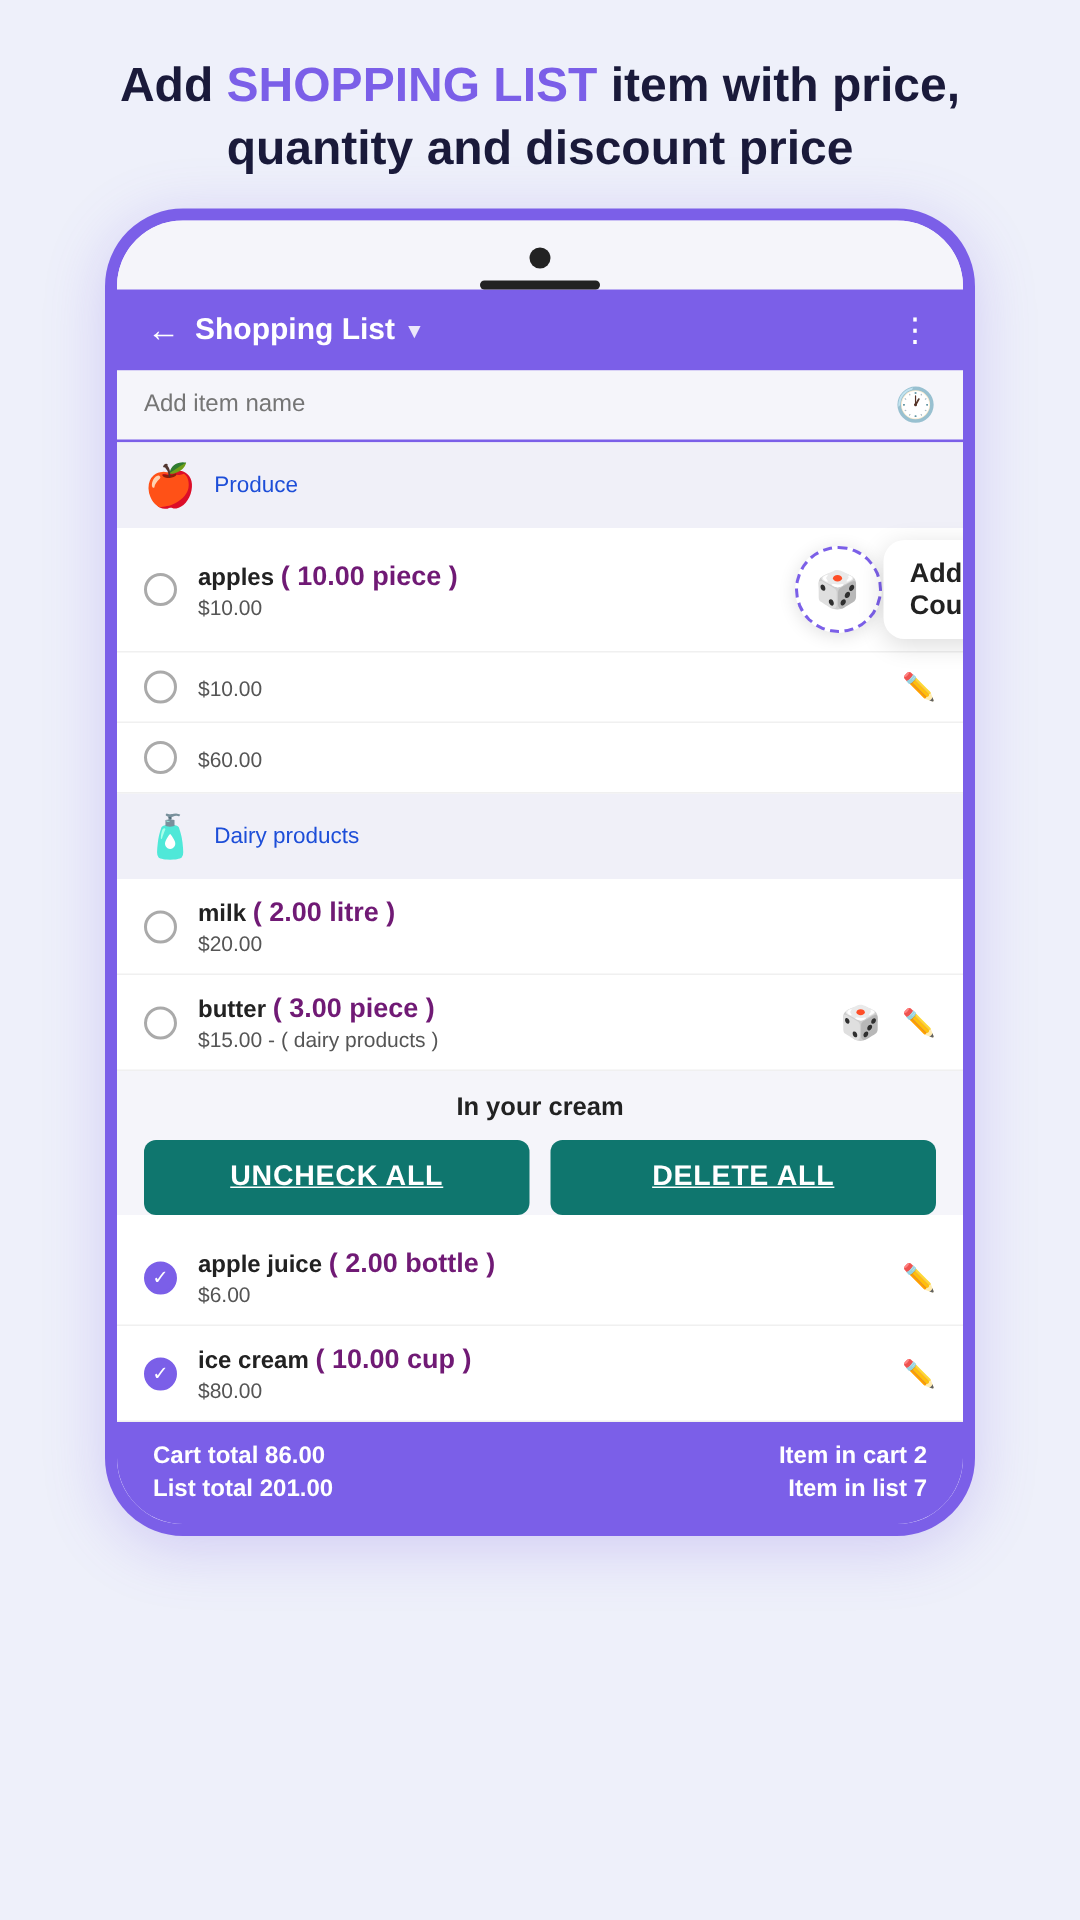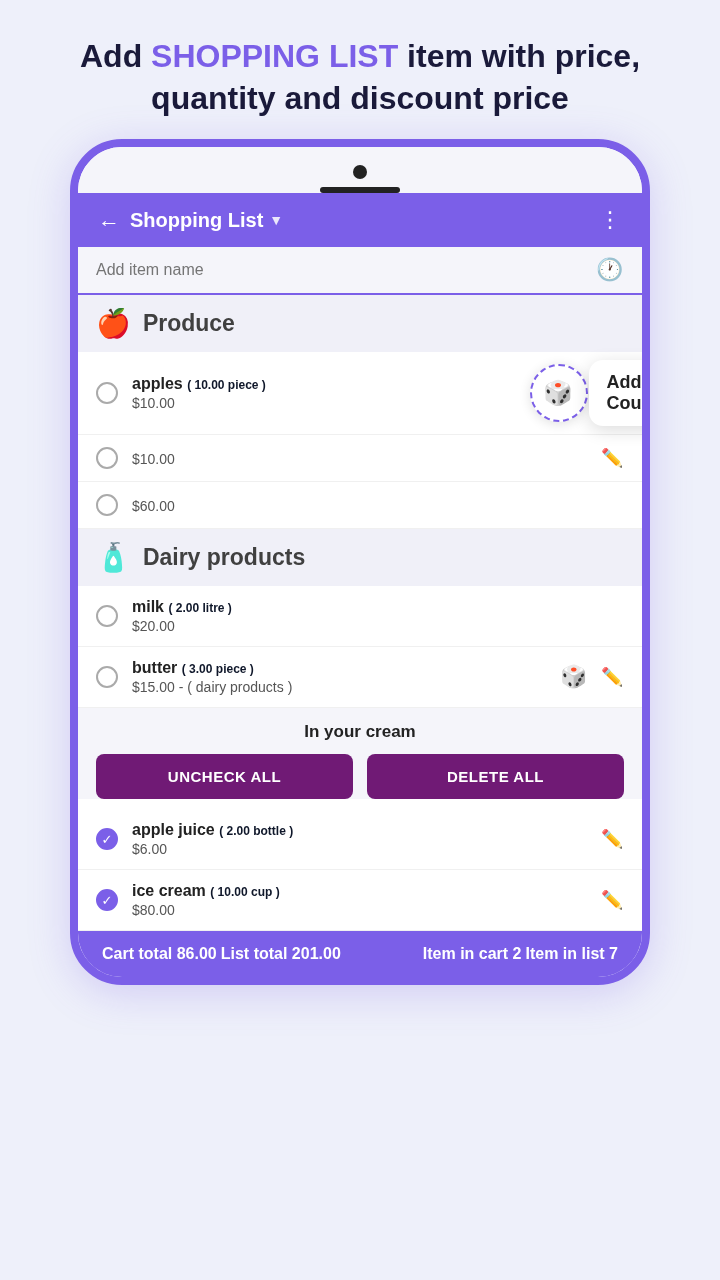--- a/index.html
+++ b/index.html
@@ -122,23 +122,23 @@
       background: #f0f0f8;
       display: flex;
       align-items: center;
       padding: 12px 18px;
       gap: 12px;
     }
     .section-icon {
       font-size: 28px;
     }
     .section-title {
-      font-size: 23px;
-      font-weight: 700;
-      color: #404040;
+      font-size: 15px;
+      font-weight: 400;
+      color: #1d4ed8;
     }
 
     
     .list-item {
       display: flex;
       align-items: center;
       padding: 12px 18px;
       border-bottom: 1px solid #f0f0f0;
       gap: 14px;
       position: relative;
@@ -161,22 +161,22 @@
     }
     .item-info {
       flex: 1;
     }
     .item-name {
       font-size: 16px;
       font-weight: 600;
       color: #222;
     }
     .item-meta {
-      font-size: 12px;
-      color: #0f172a;
+      font-size: 18px;
+      color: #701a75;
       margin-top: 12px;
     }
     .item-price {
       font-size: 14px;
       color: #555;
       margin-top: 2px;
     }
     .item-coupon {
       color: #e05;
       font-size: 22px;
@@ -237,42 +237,43 @@
     .cart-buttons {
       display: flex;
       gap: 14px;
       margin-bottom: 10px;
     }
     .cart-btn {
       flex: 1;
       padding: 14px 0;
       border: none;
       border-radius: 8px;
-      background: #701a75;
-      color: #fff;
-      font-size: 15px;
+      background: #0f766e;
+      color: #fff;
+      font-size: 19px;
       font-weight: 700;
       cursor: pointer;
       letter-spacing: 0.5px;
+      text-decoration: underline;
     }
 
     .cart-items {
       background: #fff;
     }
 
     
     .bottom-bar {
       background: #7b5fe8;
       padding: 14px 24px;
       display: flex;
       justify-content: space-between;
     }
     .bottom-left, .bottom-right {
       display: flex;
-      flex-direction: row;
+      flex-direction: column;
       gap: 4px;
     }
     .bottom-right {
       align-items: flex-end;
     }
     .bottom-text {
       color: #fff;
       font-size: 16px;
       font-weight: 600;
     }

